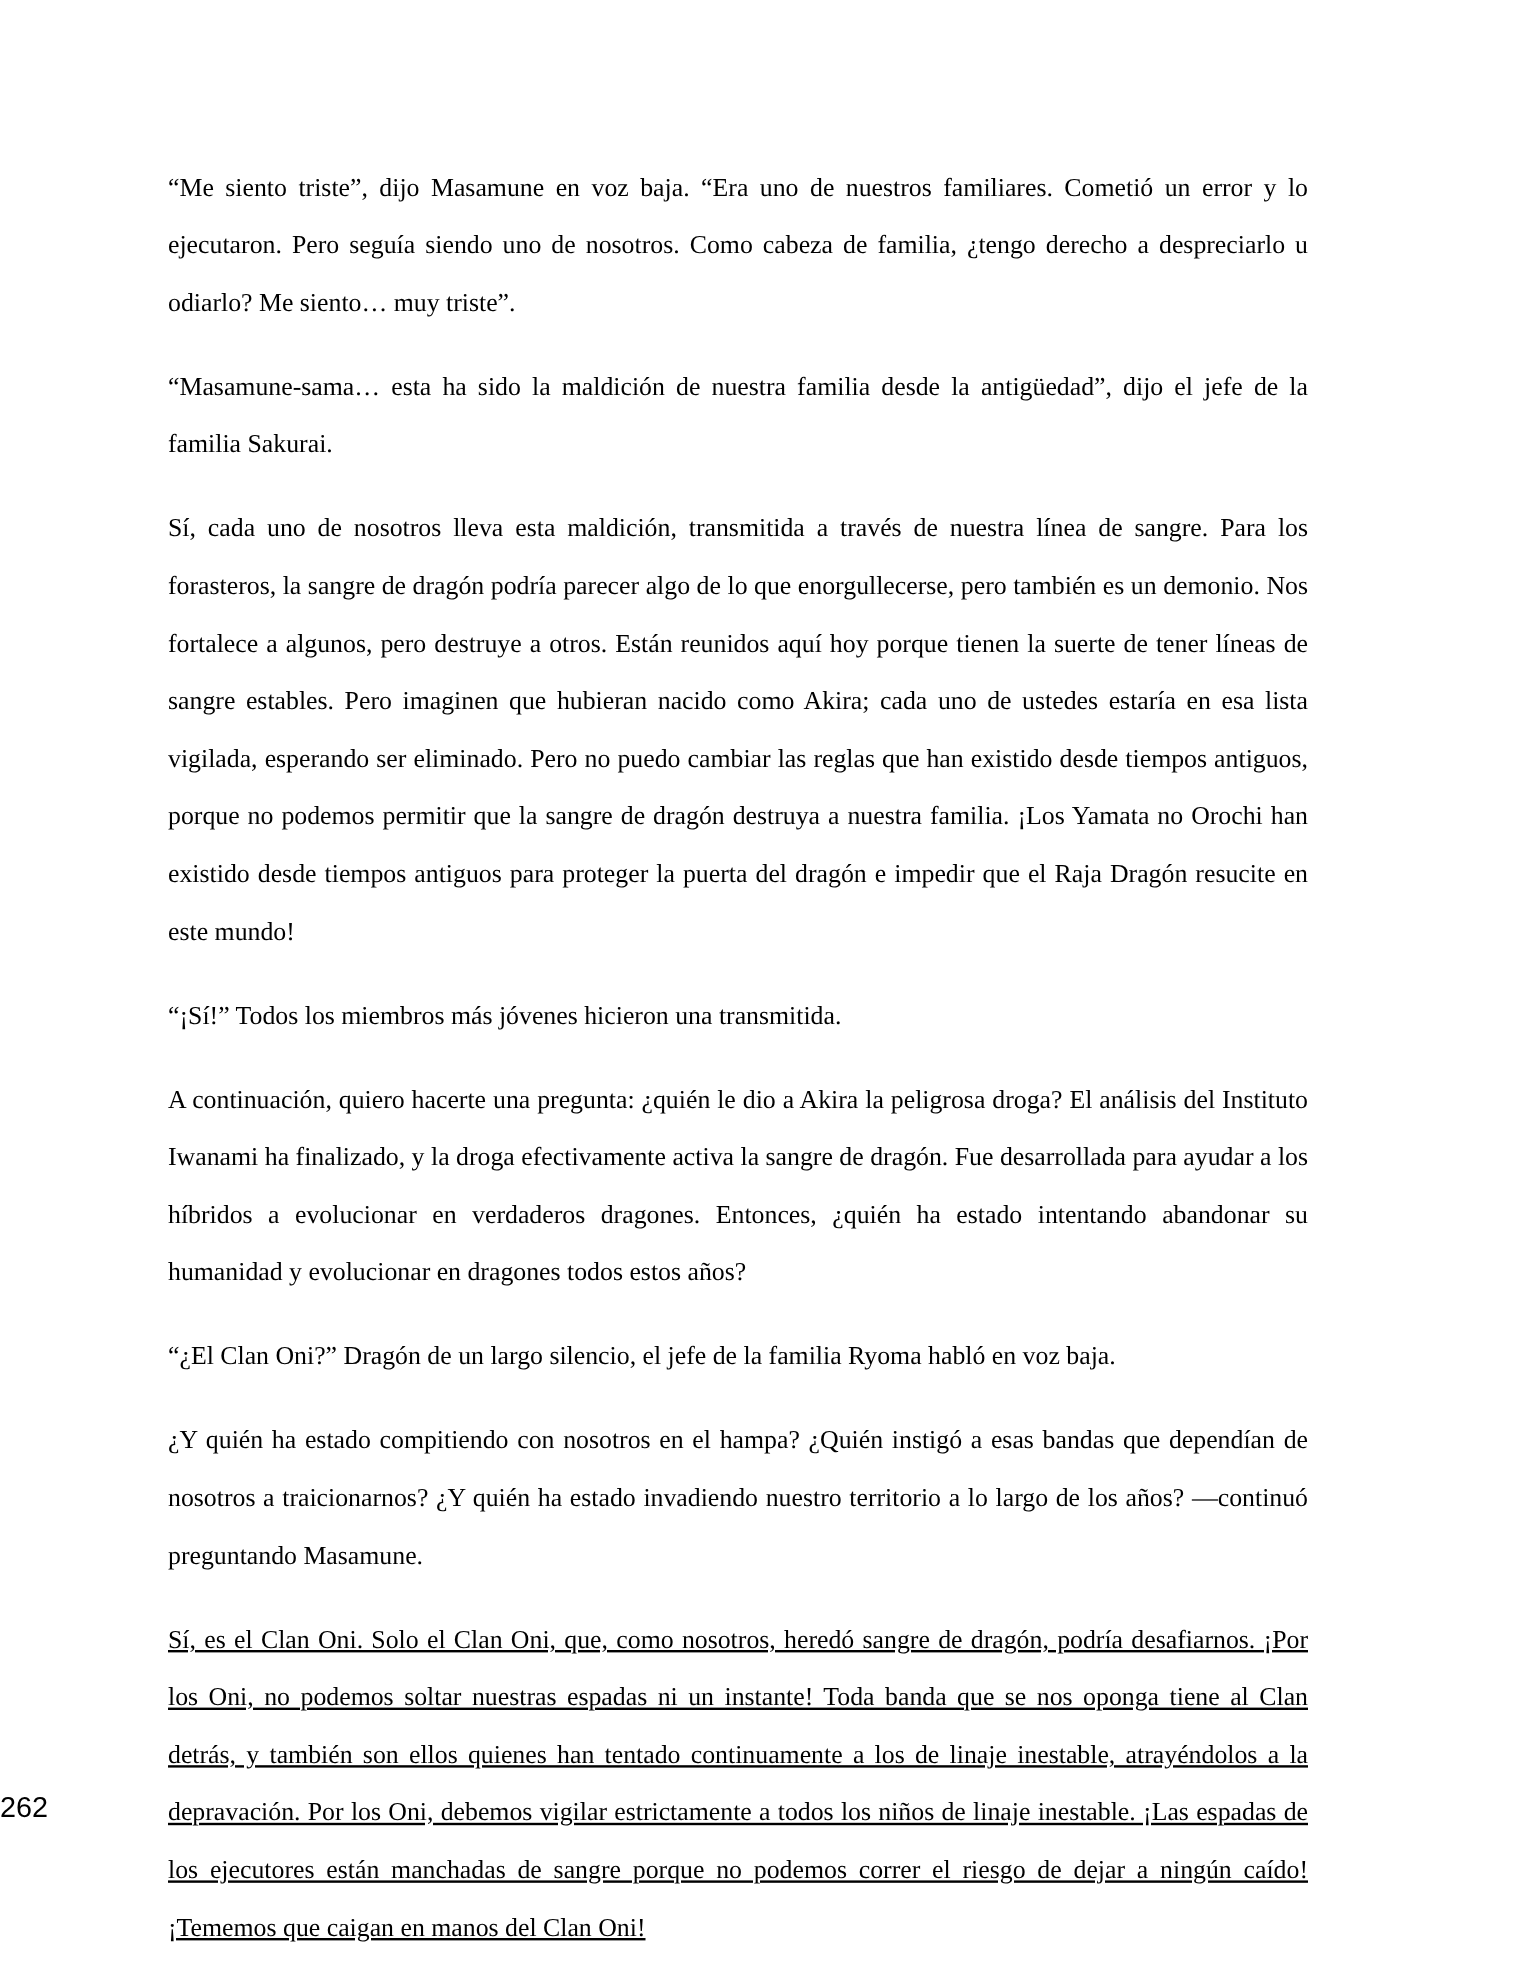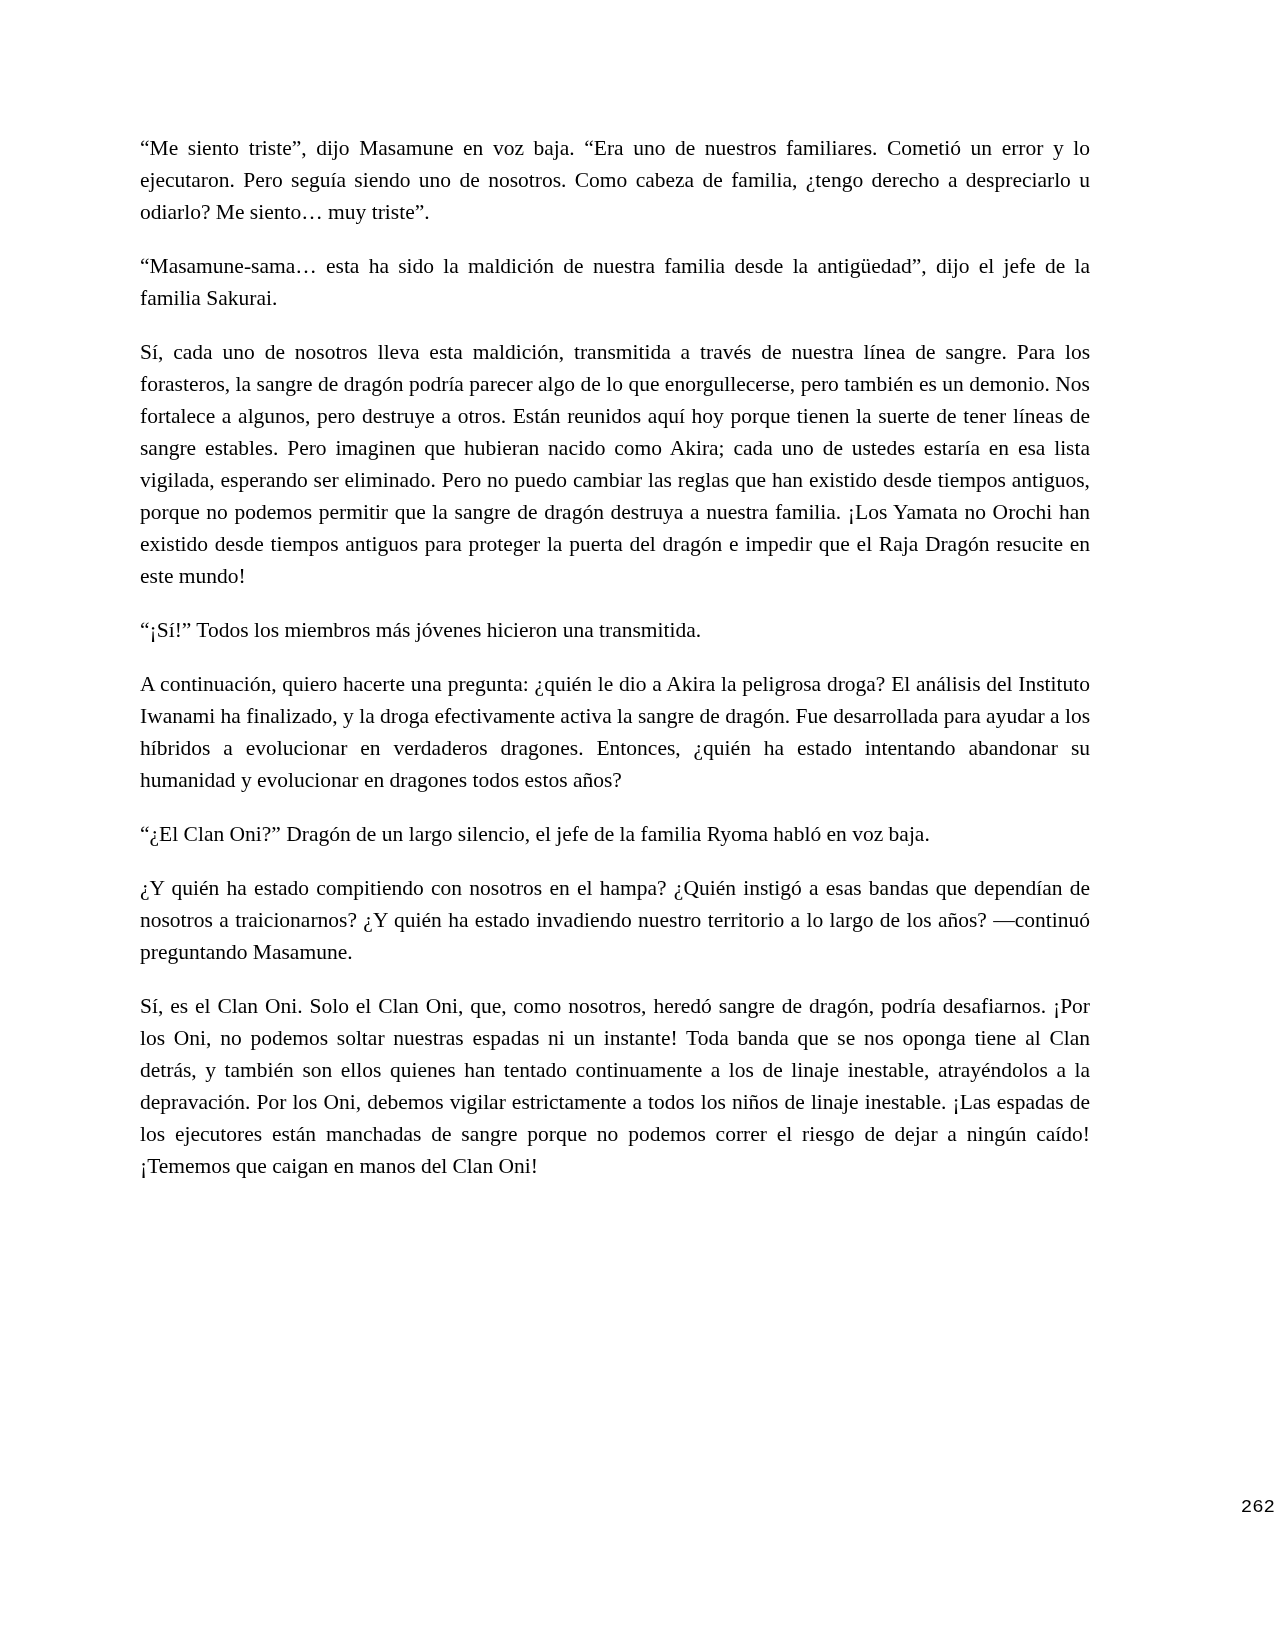--- a/index.html
+++ b/index.html
@@ -24,39 +24,40 @@
     background: #ffffff;
   }
   .content {
     position: absolute;
     left: 140px;
     top: 132px;
     width: 950px;
   }
   .para {
     font-size: 21.5px;
-    line-height: 32px;
+    line-height: 48px;
     text-align: justify;
     text-justify: inter-word;
     margin: 0 0 22px 0;
     hyphens: none;
     word-spacing: 0.0em;
   }
   .para.last {
     margin-bottom: 0;
+    text-decoration: underline;
   }
   .page-number {
     position: absolute;
     left: 0;
     right: 0;
     top: 1495px;
-    text-align: right;
-    font-size: 19px;
+    text-align: left;
+    font-size: 24px;
     line-height: 24px;
-    font-family: Liberation Mono, monospace;
+    font-family: Liberation Sans, sans-serif;
   }
 </style>
 </head>
 <body>
 
 <div class="page">
   <div class="content">
     <p class="para">“Me siento triste”, dijo Masamune en voz baja. “Era uno de nuestros familiares. Cometió un error y lo ejecutaron. Pero seguía siendo uno de nosotros. Como cabeza de familia, ¿tengo derecho a despreciarlo u odiarlo? Me siento… muy triste”.</p>
     <p class="para">“Masamune-sama… esta ha sido la maldición de nuestra familia desde la antigüedad”, dijo el jefe de la familia Sakurai.</p>
     <p class="para">Sí, cada uno de nosotros lleva esta maldición, transmitida a través de nuestra línea de sangre. Para los forasteros, la sangre de dragón podría parecer algo de lo que enorgullecerse, pero también es un demonio. Nos fortalece a algunos, pero destruye a otros. Están reunidos aquí hoy porque tienen la suerte de tener líneas de sangre estables. Pero imaginen que hubieran nacido como Akira; cada uno de ustedes estaría en esa lista vigilada, esperando ser eliminado. Pero no puedo cambiar las reglas que han existido desde tiempos antiguos, porque no podemos permitir que la sangre de dragón destruya a nuestra familia. ¡Los Yamata no Orochi han existido desde tiempos antiguos para proteger la puerta del dragón e impedir que el Raja Dragón resucite en este mundo!</p>

